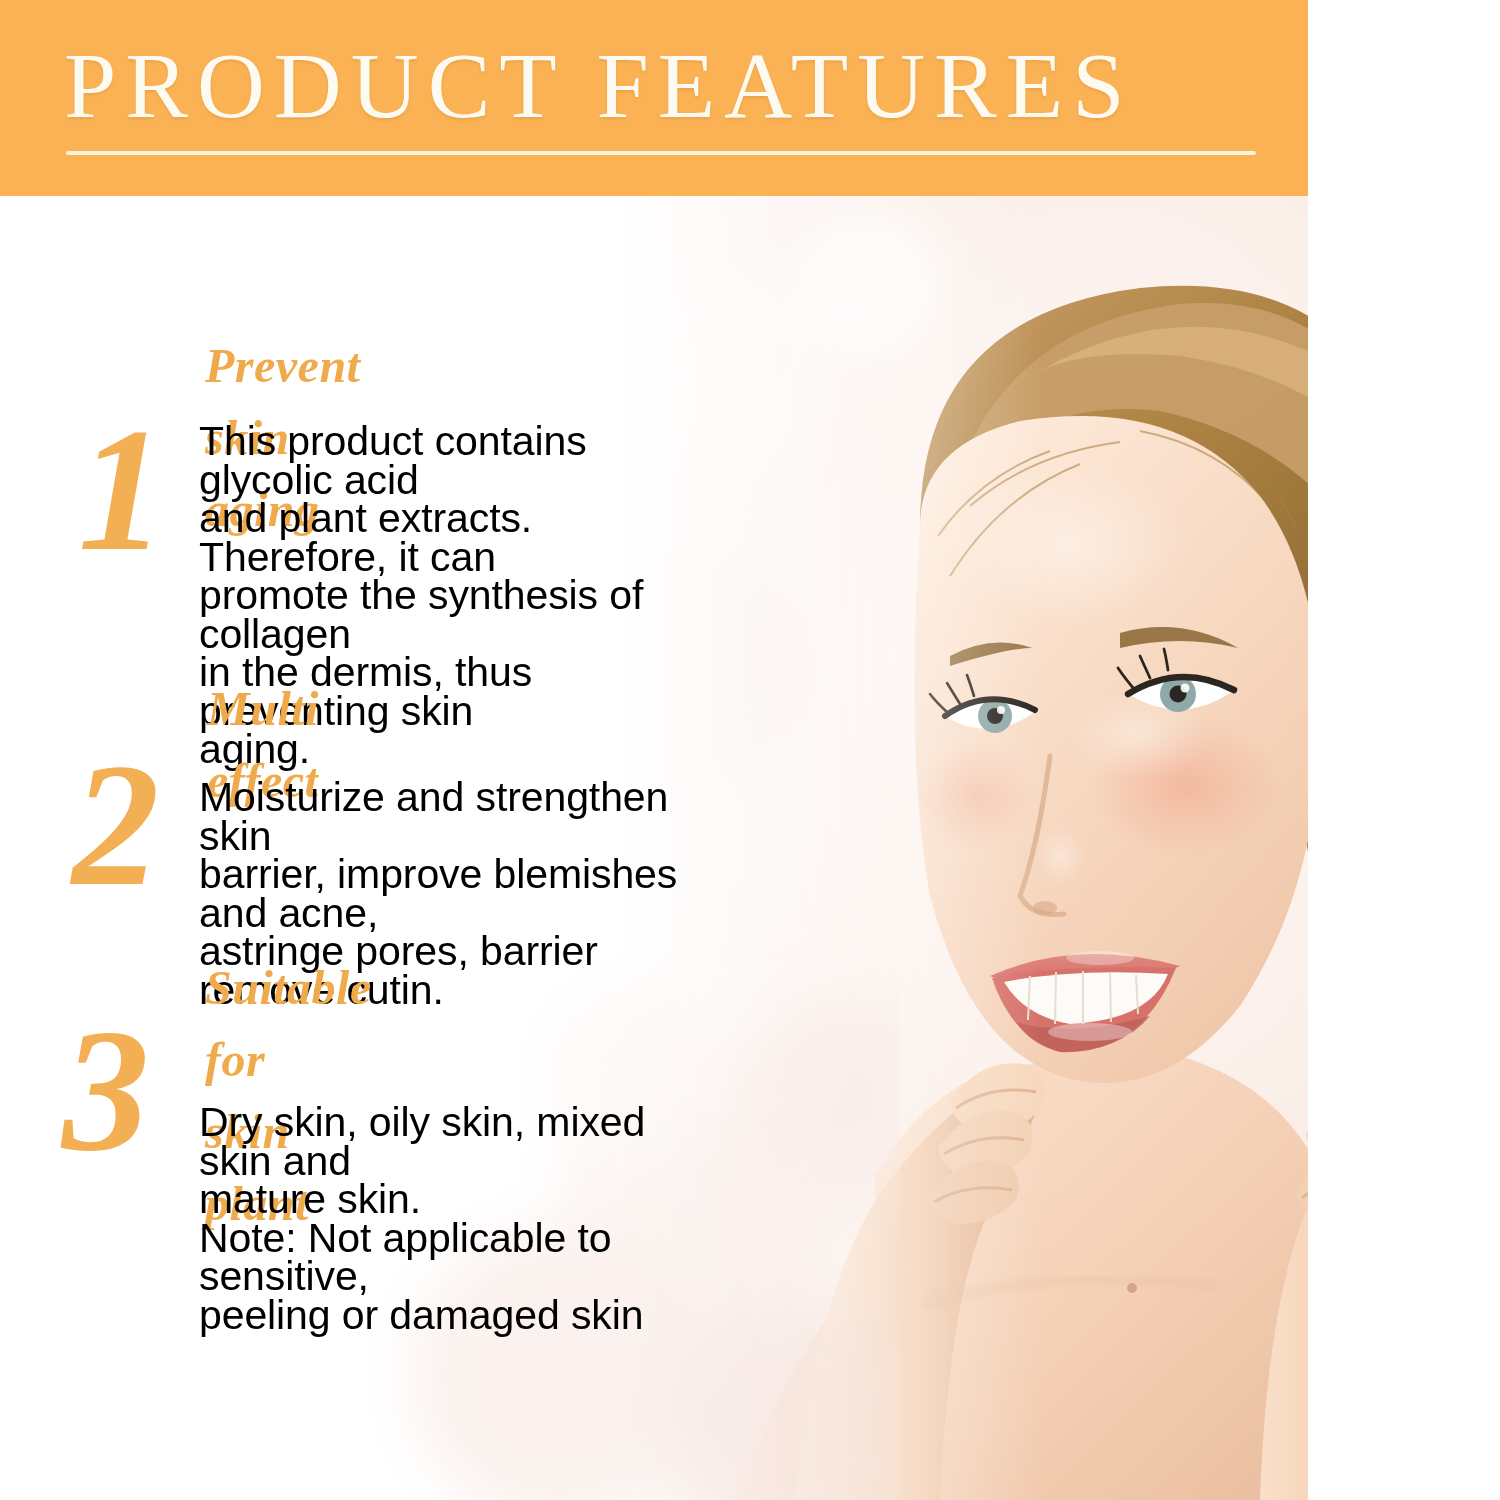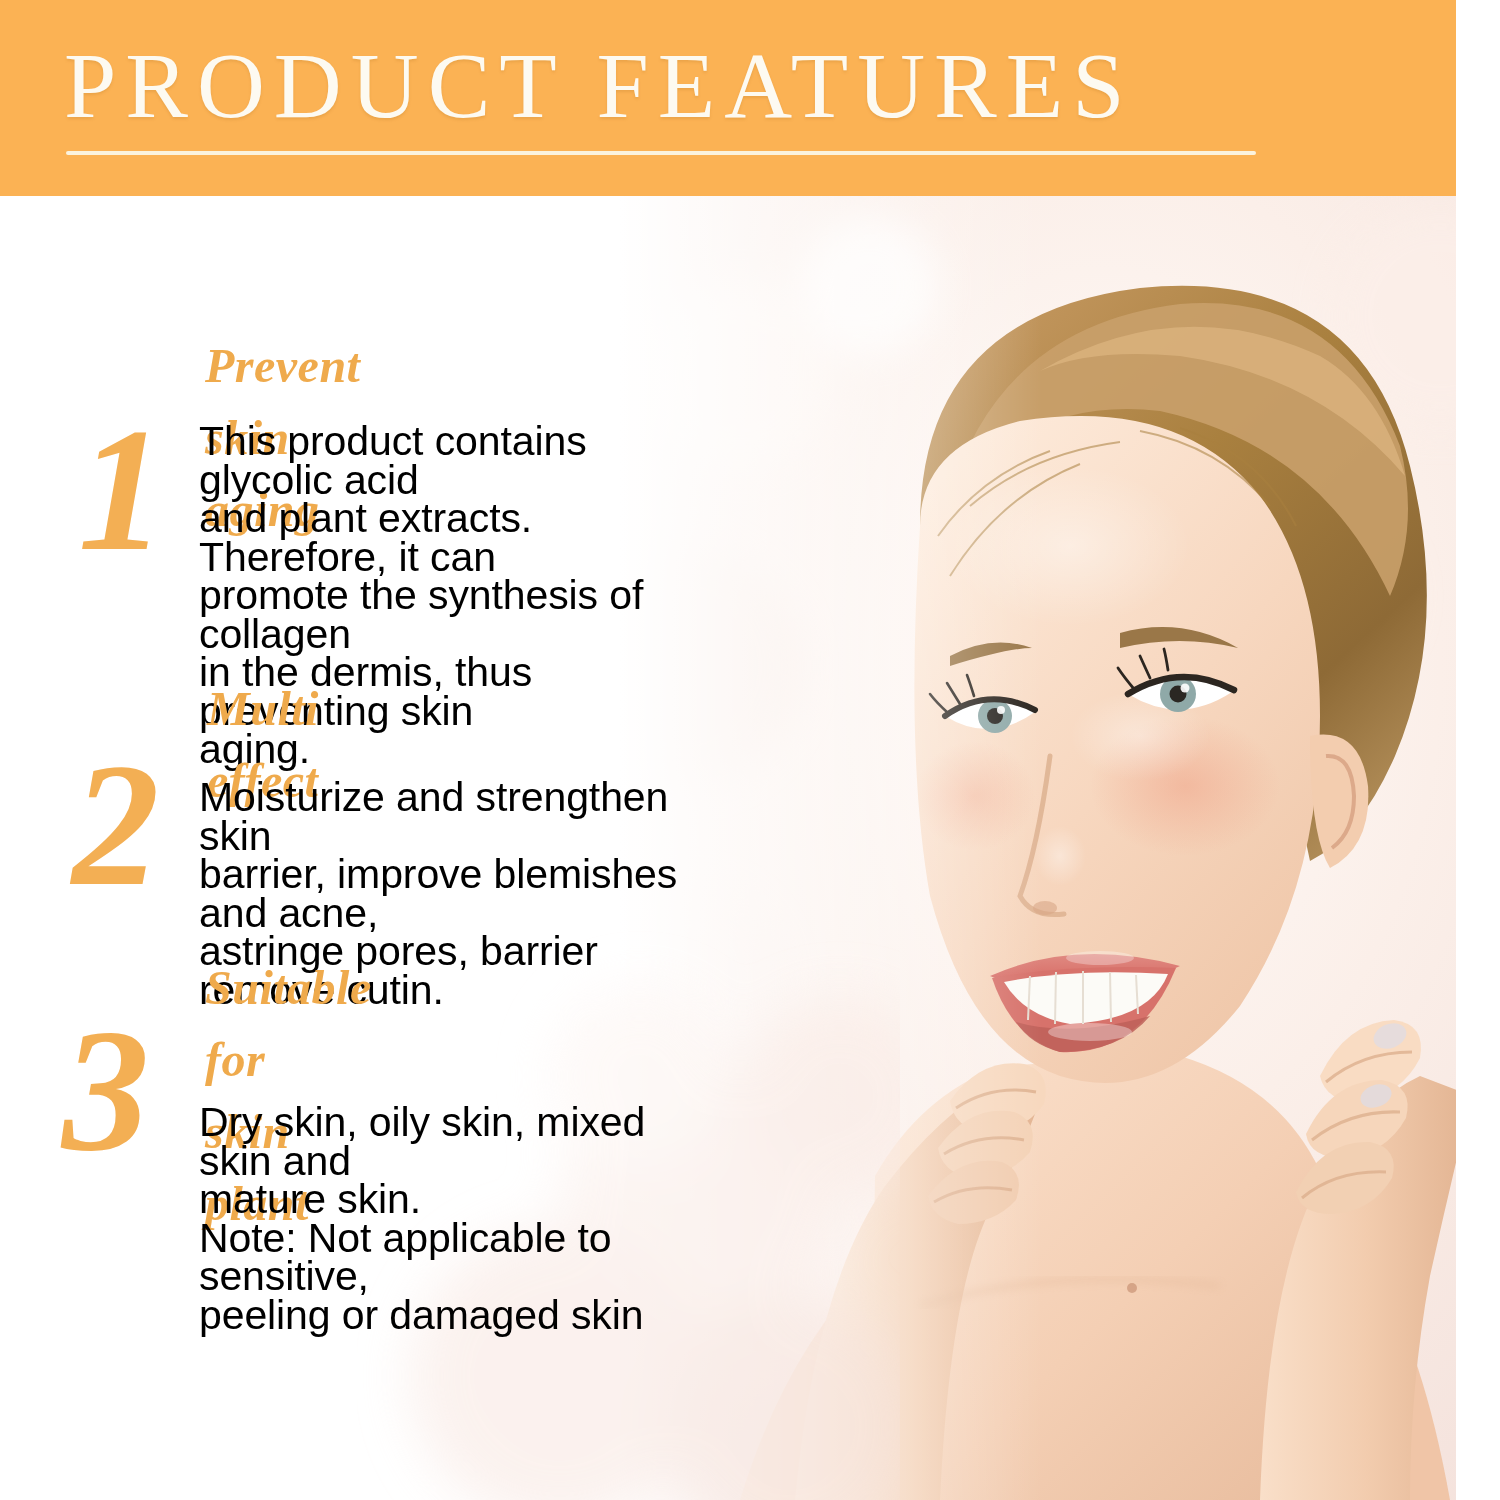--- a/index.html
+++ b/index.html
@@ -2,21 +2,21 @@
 <html><head>
 <meta charset="utf-8">
 <style>
   html,body{margin:0;padding:0;}
   body{
     width:1500px;height:1500px;overflow:hidden;
     font-family:"Liberation Sans",sans-serif;
     background:#ffffff;
   }
   #page{
-    position:relative;width:1456px;height:1500px;overflow:hidden;
+    position:relative;width:1308px;height:1500px;overflow:hidden;
     background:#ffffff;
   }
 
   
   #header-banner{
     position:absolute;left:0;top:0;width:1500px;height:196px;
     background:#FBB254;
     overflow:hidden;
   }
   #page-title{

